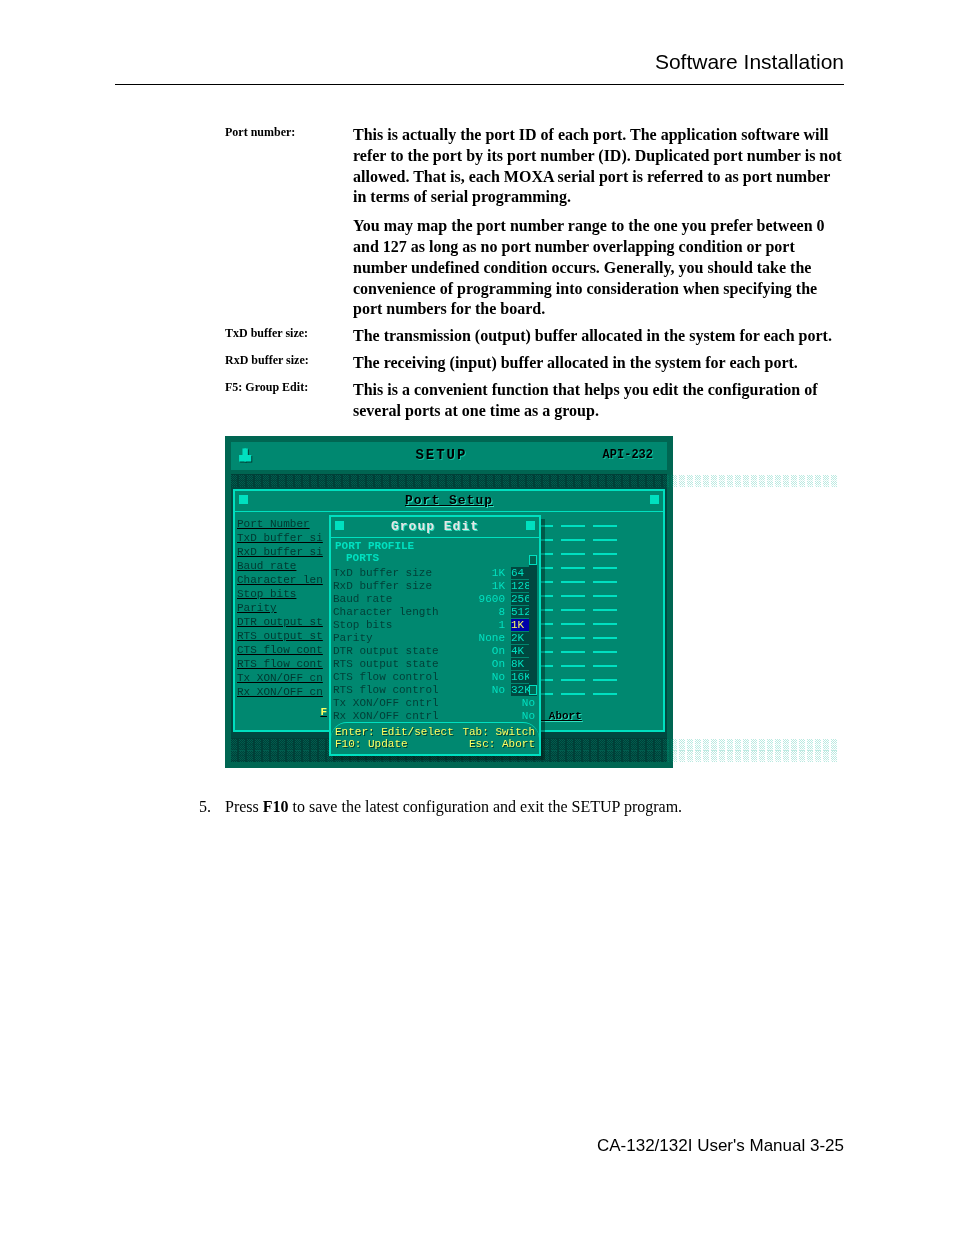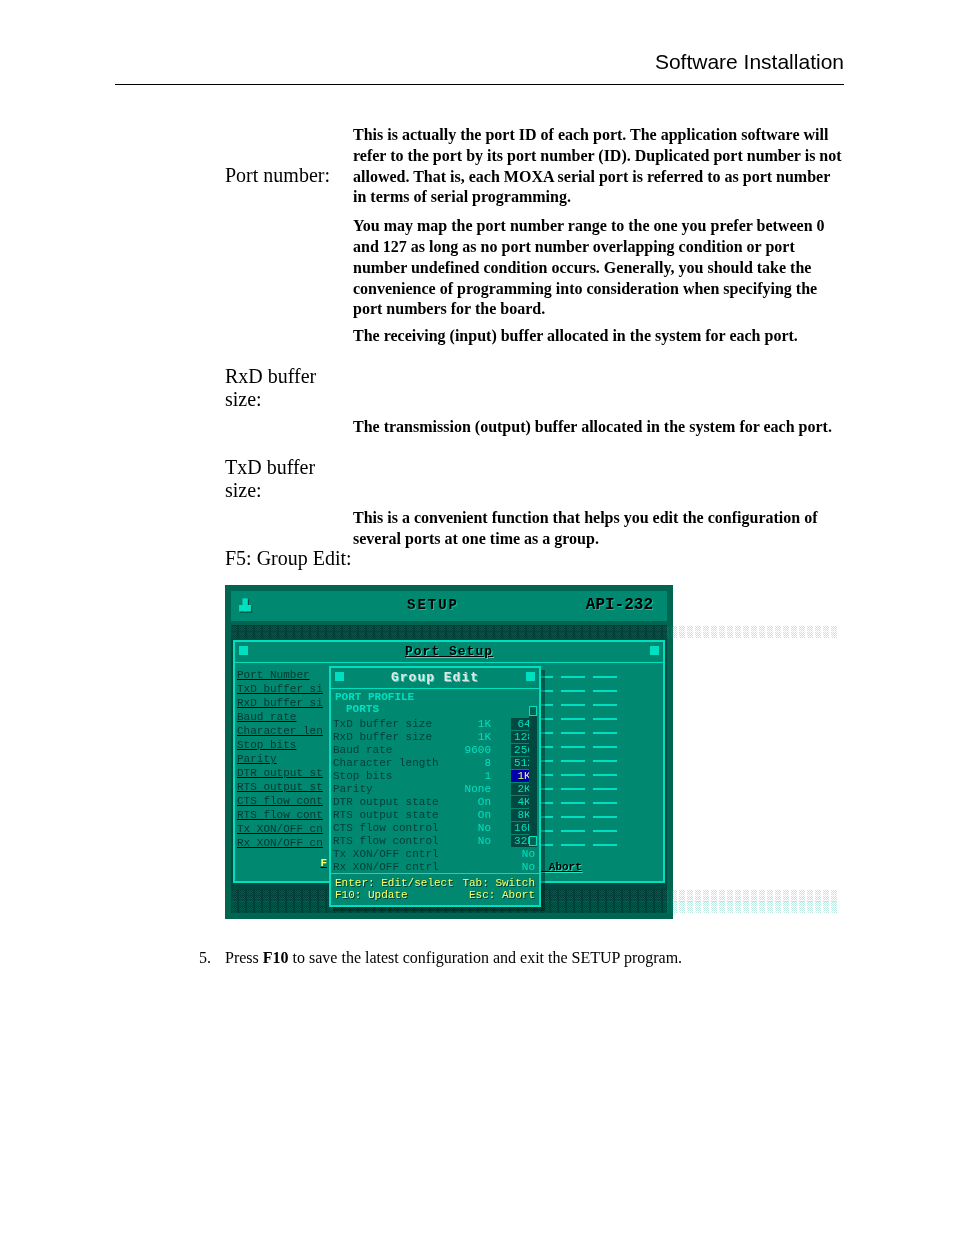--- a/index.html
+++ b/index.html
@@ -24,23 +24,22 @@
   }
   .defs {
     margin-left: 110px;
   }
   .def-row {
     display: flex;
     margin-bottom: 6px;
   }
   .def-term {
     flex: 0 0 128px;
-    font-weight: normal;
-    font-size: 20px;
-    margin-top: 39px;
+    font-weight: bold;
+    font-size: 12px;
   }
   .def-desc {
     flex: 1;
     font-size: 16px;
     line-height: 1.3;
     font-weight: bold;
   }
   .step-row {
     display: flex;
     margin-top: 30px;
@@ -93,21 +92,21 @@
     letter-spacing: 2px;
     text-shadow: 1px 1px #10c0a0;
     font-size: 14px;
     flex: 1;
     text-align: center;
     margin-left: 30px;
   }
   .tui-setup-sub {
     color: #000;
     text-shadow: 1px 1px #10c0a0;
-    font-size: 16px;
+    font-size: 12px;
     font-weight: bold;
     padding-right: 6px;
   }
   .pattern {
     color: #00b090;
     background: #004038;
     letter-spacing: 2px;
     font-size: 10px;
     padding: 2px 0 0 0;
   }
@@ -233,22 +232,21 @@
   .ge-row .c2 {
     width: 30px;
     color: #00e0c0;
     text-align: right;
     padding-right: 2px;
   }
   .ge-row .c3 {
     width: 26px;
     background: #004840;
     color: #00e0c0;
-    text-align: center;
-    margin-left: 18px;
+    margin-left: 4px;
   }
   .ge-row .c3.sel { background: #0000aa; color: #ffff60; }
   .ge-scroll {
     position: absolute;
     right: 2px;
     top: 38px;
     width: 8px;
     height: 140px;
     background: #004840;
   }
@@ -259,20 +257,21 @@
     box-sizing: border-box;
     position: absolute;
   }
   .ge-scroll .top { top: 0; }
   .ge-scroll .bot { bottom: 0; }
   .ge-footer {
     border-top: 1px solid #00e0c0;
     padding: 3px 4px 4px 4px;
     color: #ffff60;
     text-shadow: 1px 1px #003830;
+    border-radius: 16px;
   }
   .ge-footer .fr {
     display: flex;
     justify-content: space-between;
   }
 </style>
 </head>
 <body>
 
 <div class="page">
@@ -281,26 +280,26 @@
   <div class="defs">
     <div class="def-row">
       <div class="def-term">Port number:</div>
       <div class="def-desc">
         <div>This is actually the port ID of each port. The application software will refer to the port by its port number (ID). Duplicated port number is not allowed. That is, each MOXA serial port is referred to as port number in terms of serial programming.</div>
         <div style="height:8px"></div>
         <div>You may map the port number range to the one you prefer between 0 and 127 as long as no port number overlapping condition or port number undefined condition occurs. Generally, you should take the convenience of programming into consideration when specifying the port numbers for the board.</div>
       </div>
     </div>
     <div class="def-row">
+      <div class="def-term">TxD buffer size:</div>
+      <div class="def-desc">The transmission (output) buffer allocated in the system for each port.</div>
+    </div>
+    <div class="def-row">
       <div class="def-term">RxD buffer size:</div>
       <div class="def-desc">The receiving (input) buffer allocated in the system for each port.</div>
-    </div>
-    <div class="def-row">
-      <div class="def-term">TxD buffer size:</div>
-      <div class="def-desc">The transmission (output) buffer allocated in the system for each port.</div>
     </div>
     <div class="def-row">
       <div class="def-term">F5: Group Edit:</div>
       <div class="def-desc">This is a convenient function that helps you edit the configuration of several ports at one time as a group.</div>
     </div>
   </div>
 
   <div class="figure-wrap">
     <div class="tui-outer">
       <div class="tui-topbar">

